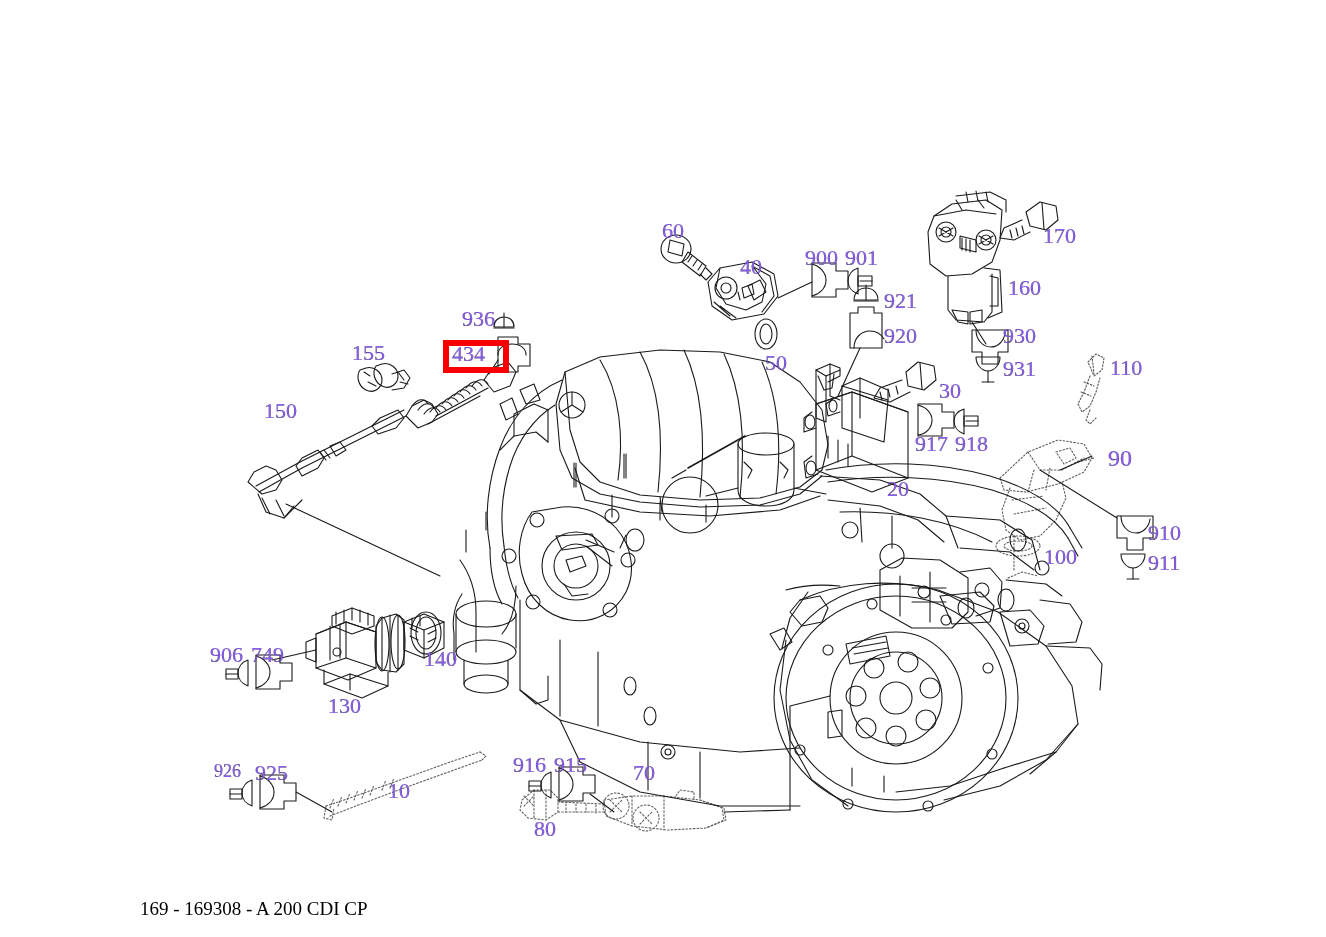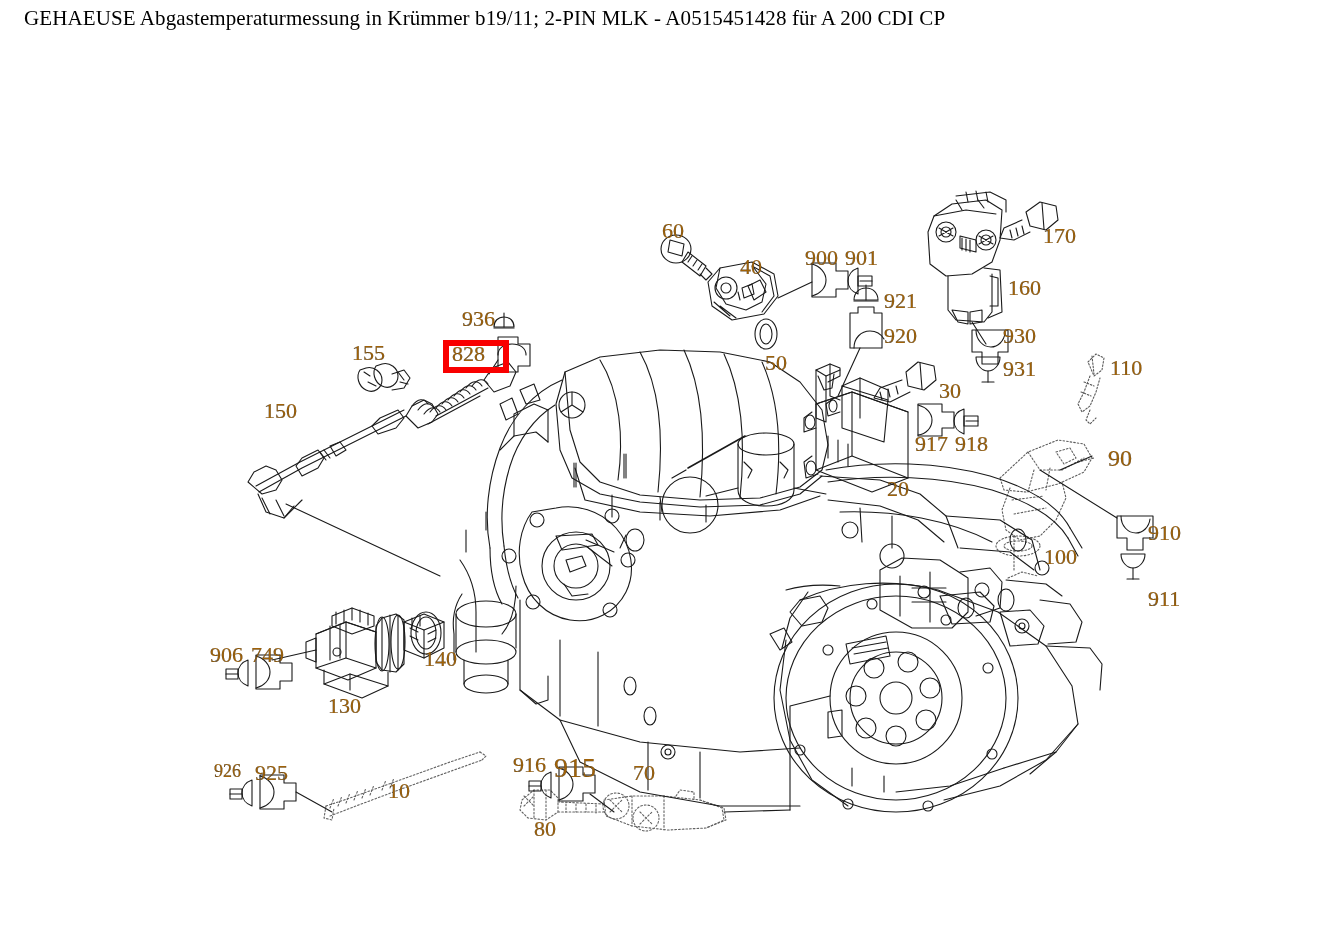--- a/index.html
+++ b/index.html
@@ -37,39 +37,38 @@
     position: absolute;
     left: 0;
     top: 0;
     width: 1326px;
     height: 937px;
   }
   .callout {
     position: absolute;
     font-family: "Liberation Serif", "DejaVu Serif", serif;
     font-size: 22px;
-    color: #a16207;
+    color: #8b5cf6;
     white-space: nowrap;
     line-height: 1;
     -webkit-text-stroke: 0.2px #222;
   }
   #highlight-box {
     position: absolute;
     box-sizing: border-box;
     border: 6px solid #f90000;
     background: transparent;
     pointer-events: none;
   }
 </style>
 </head>
 <body>
 
 <div id="page">
 
-  <div id="title">GEHAEUSE Abgastemperaturmessung in Krümmer b19/11; 2-PIN MLK - A0515451428 für A 200 CDI CP</div>
 
   <svg id="diagram-svg" viewBox="0 0 1326 937" xmlns="http://www.w3.org/2000/svg">
     <g fill="none" stroke="#1a1a1a" stroke-width="1.1" stroke-linecap="round" stroke-linejoin="round">
 
       <g>
 
         <path d="M565 372 L600 357 L660 350 L720 352 L770 362 L800 382 L822 410
                  L828 445 L822 470 L800 487 L760 498 L700 500 L640 495 L600 482
                  L580 462 L570 430 Z"></path>
         <path d="M565 372 L556 404 L560 450 L572 478 L600 494 L640 502 L700 507
@@ -588,40 +587,41 @@
     <span class="callout" style="left: 845px; top: 247px; font-size: 22px;">901</span>
     <span class="callout" style="left: 1043px; top: 225px; font-size: 22px;">170</span>
     <span class="callout" style="left: 1008px; top: 277px; font-size: 22px;">160</span>
     <span class="callout" style="left: 884px; top: 290px; font-size: 22px;">921</span>
     <span class="callout" style="left: 884px; top: 325px; font-size: 22px;">920</span>
     <span class="callout" style="left: 753px; top: 352px; font-size: 22px; margin-left: 12px;">50</span>
     <span class="callout" style="left: 1003px; top: 325px; font-size: 22px;">930</span>
     <span class="callout" style="left: 1003px; top: 358px; font-size: 22px;">931</span>
     <span class="callout" style="left: 1110px; top: 357px; font-size: 22px;">110</span>
     <span class="callout" style="left: 462px; top: 308px; font-size: 22px;">936</span>
-    <span class="callout" style="left: 452px; top: 343px; font-size: 22px;">828</span>
+    <span class="callout" style="left: 452px; top: 343px; font-size: 22px;">434</span>
     <span class="callout" style="left: 352px; top: 342px; font-size: 22px;">155</span>
     <span class="callout" style="left: 264px; top: 400px; font-size: 22px;">150</span>
     <span class="callout" style="left: 939px; top: 380px; font-size: 22px;">30</span>
     <span class="callout" style="left: 915px; top: 433px; font-size: 22px;">917</span>
     <span class="callout" style="left: 955px; top: 433px; font-size: 22px;">918</span>
     <span class="callout" style="left: 1108px; top: 446px; font-size: 24px;">90</span>
     <span class="callout" style="left: 874px; top: 478px; font-size: 22px; margin-left: 13px;">20</span>
     <span class="callout" style="left: 1148px; top: 522px; font-size: 22px;">910</span>
-    <span class="callout" style="left: 1148px; top: 588px; font-size: 22px; text-align: center;">911</span>
+    <span class="callout" style="left: 1148px; top: 552px; font-size: 22px; text-align: center;">911</span>
     <span class="callout" style="left: 1044px; top: 546px; font-size: 22px;">100</span>
     <span class="callout" style="left: 210px; top: 644px; font-size: 22px;">906</span>
     <span class="callout" style="left: 251px; top: 644px; font-size: 22px;">749</span>
     <span class="callout" style="left: 424px; top: 648px; font-size: 22px;">140</span>
     <span class="callout" style="left: 328px; top: 695px; font-size: 22px;">130</span>
     <span class="callout" style="left: 513px; top: 754px; font-size: 22px; text-align: center;">916</span>
-    <span class="callout" style="left: 554px; top: 754px; font-size: 28px;">915</span>
+    <span class="callout" style="left: 554px; top: 754px; font-size: 22px;">915</span>
     <span class="callout" style="left: 214px; top: 762px; font-size: 18px;">926</span>
     <span class="callout" style="left: 255px; top: 762px; font-size: 22px;">925</span>
     <span class="callout" style="left: 633px; top: 762px; font-size: 22px;">70</span>
     <span class="callout" style="left: 388px; top: 780px; font-size: 22px; text-align: center;">10</span>
     <span class="callout" style="left: 534px; top: 818px; font-size: 22px;">80</span>
   </div>
 
   <div id="highlight-box" style="left: 443px; top: 340px; width: 66px; height: 33px; border-width: 6px; border-color: rgb(249, 0, 0);"></div>
 
+  <div id="footer">169 - 169308 - A 200 CDI CP</div>
 
 </div>
 
 </body></html>

